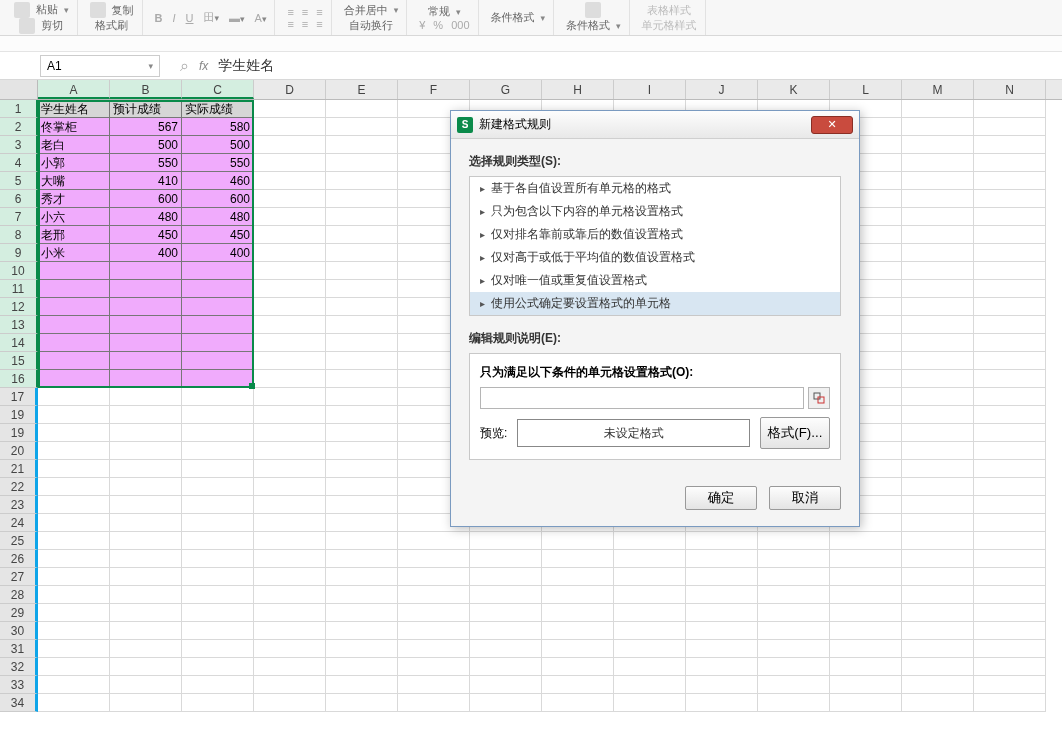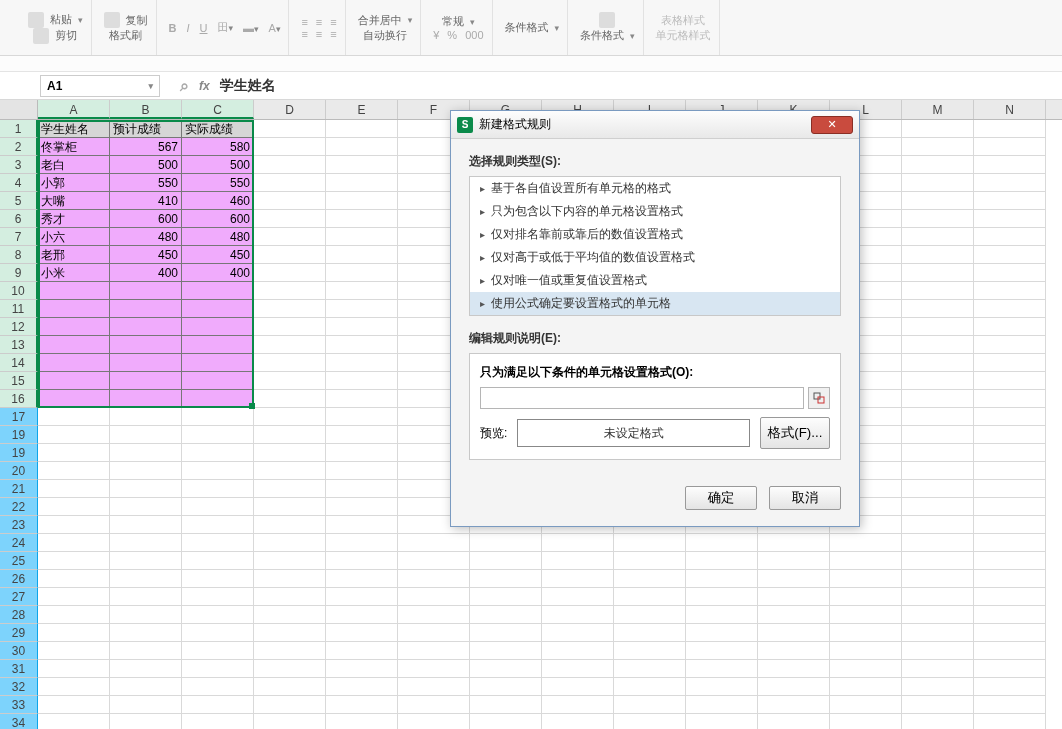--- a/index.html
+++ b/index.html
@@ -1,41 +1,41 @@
 <!DOCTYPE html>
 <html><head>
 <meta charset="utf-8">
 <style>
 * { box-sizing: border-box; margin: 0; padding: 0; font-family: "Microsoft YaHei", SimSun, Arial, sans-serif; }
 body { background: #fff; overflow: hidden; width: 1062px; height: 729px; position: relative; }
 
 
-.toolbar { height: 56px; background: #f7f7f7; border-bottom: 1px solid #d8d8d8; display: flex; align-items: center; font-size: 11px; color: #666; padding-left: 20px; gap: 4px; }
+.toolbar { height: 36px; background: #f7f7f7; border-bottom: 1px solid #d8d8d8; display: flex; align-items: center; font-size: 11px; color: #666; padding-left: 6px; gap: 4px; }
 .tool-group { display: flex; flex-direction: column; align-items: center; justify-content: center; padding: 0 8px; border-right: 1px solid #e2e2e2; height: 100%; }
 .tool-row { display: flex; align-items: center; gap: 6px; }
 .tool-icon { width: 16px; height: 16px; background: #ddd; border-radius: 2px; }
 .dd { font-size: 9px; color: #888; }
 
 
-.formula-row { height: 28px; border-bottom: 1px solid #d8d8d8; display: flex; align-items: center; background: #fff; font-weight: bold; }
+.formula-row { height: 28px; border-bottom: 1px solid #d8d8d8; display: flex; align-items: center; background: #fff; }
 .name-box { width: 120px; height: 22px; border: 1px solid #ccc; margin-left: 40px; font-size: 12px; display: flex; align-items: center; padding: 0 6px; justify-content: space-between; }
 .fx-area { display: flex; align-items: center; margin-left: 20px; gap: 10px; }
 .fx-icon { font-size: 12px; color: #888; font-style: italic; }
 .formula-input { font-size: 14px; color: #333; }
 
 
 .sheet { position: relative; }
 .col-headers { display: flex; height: 20px; background: #eaeaea; border-bottom: 1px solid #bbb; }
 .corner { width: 38px; border-right: 1px solid #bbb; background: #e4e4e4; }
 .col-h { width: 72px; text-align: center; font-size: 12px; color: #444; border-right: 1px solid #ccc; line-height: 20px; }
 .col-h.sel { background: #d4eee0; border-bottom: 2px solid #0a8a4a; }
 
 
 .grid-row { display: flex; height: 18px; }
-.row-h { width: 38px; background: #7dd3fc; border-right: 1px solid #0ea5e9; border-bottom: 1px solid #ccc; text-align: center; font-size: 12px; color: #444; line-height: 18px; }
+.row-h { width: 38px; background: #e5e5e5; border-right: 3px solid #0ea5e9; border-bottom: 1px solid #ccc; text-align: center; font-size: 12px; color: #444; line-height: 18px; }
 .row-h.sel { background: #d4eee0; border-right: 2px solid #0a8a4a; }
 .cell { width: 72px; border-right: 1px solid #d9d9d9; border-bottom: 1px solid #d9d9d9; font-size: 12px; padding: 0 3px; line-height: 18px; overflow: hidden; white-space: nowrap; }
 .cell.tleft { text-align: left; }
 .cell.tright { text-align: right; }
 .cell.dborder { border-right: 1px solid #777; border-bottom: 1px solid #777; background: #f0abfc; }
 .cell.dborder.hdr { background: #d6d6d6; }
 
 
 .sel-rect { position: absolute; left: 38px; top: 20px; width: 216px; height: 288px; border: 2px solid #0a8a4a; pointer-events: none; }
 .sel-handle { position: absolute; right: -3px; bottom: -3px; width: 6px; height: 6px; background: #0a8a4a; }

